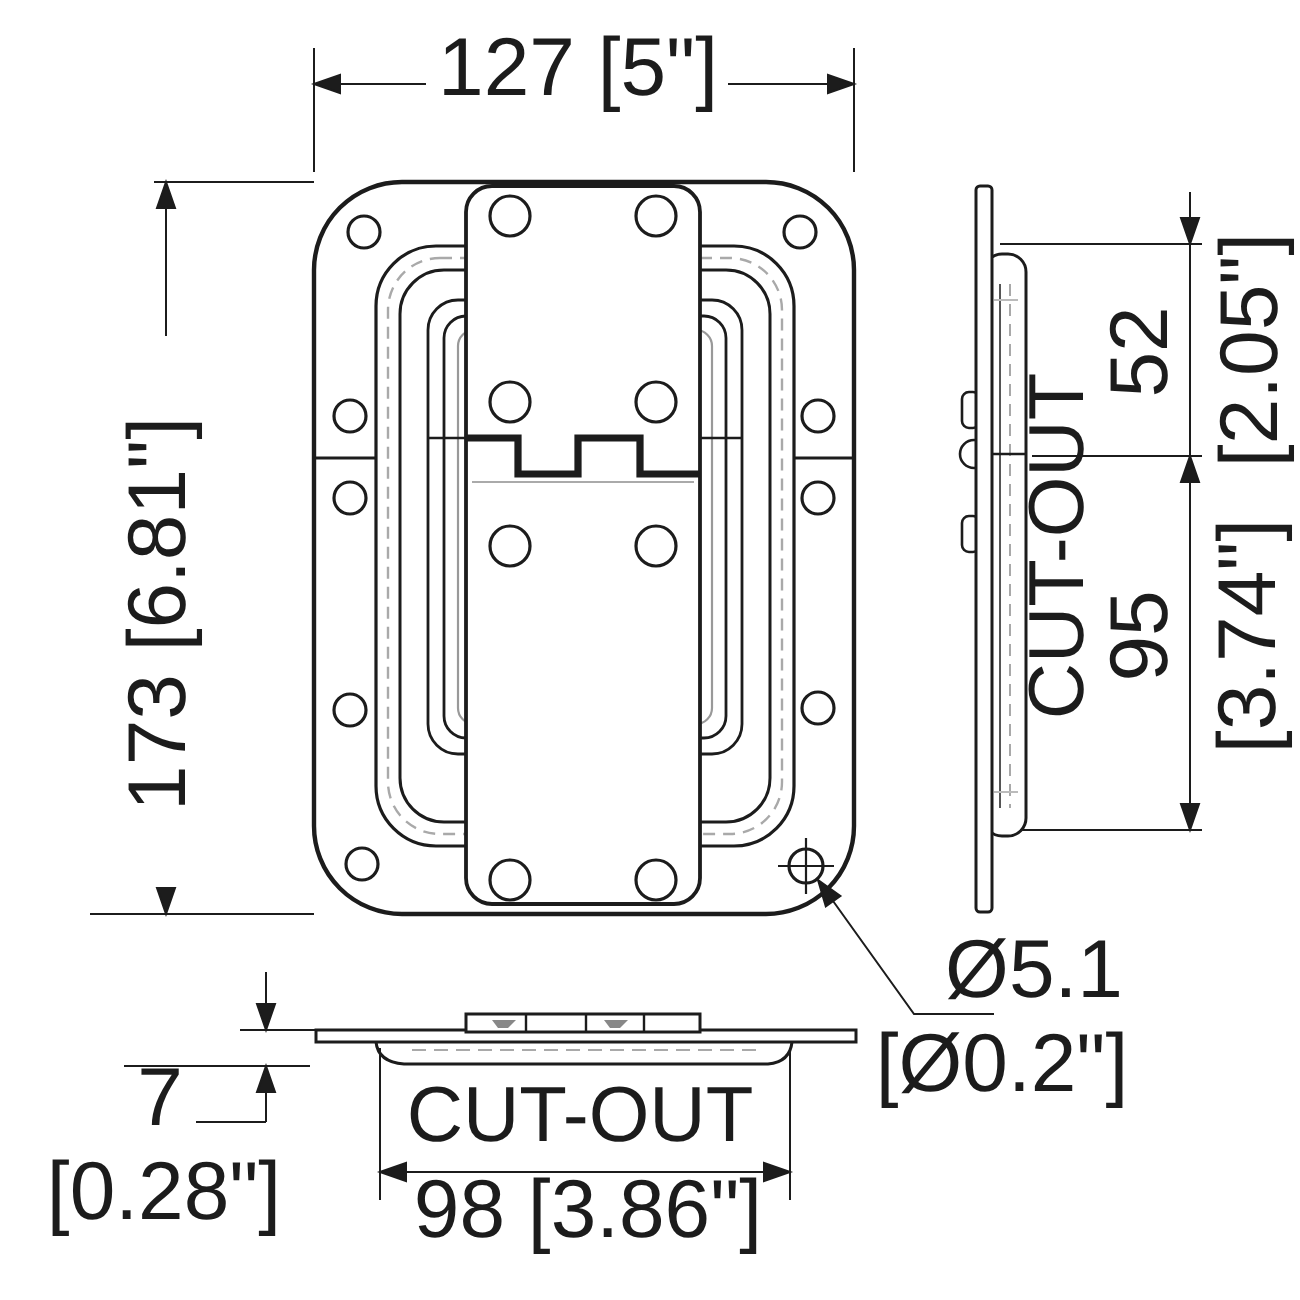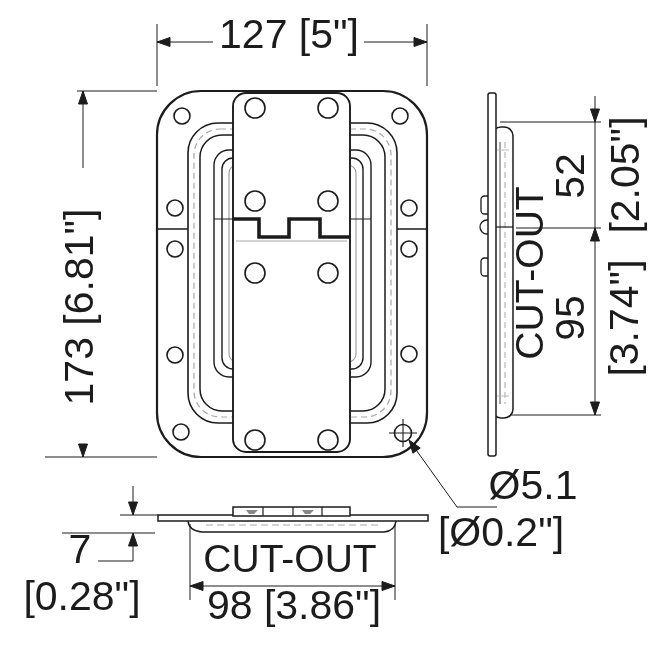--- a/index.html
+++ b/index.html
@@ -108,21 +108,21 @@
 
 <div class="dim-text" style="left:289px;top:34px;">127 [5"]</div>
 <div class="dim-text rot" style="left:79px;top:307px;">173 [6.81"]</div>
 
 <div class="dim-text rot cutout" style="left:529px;top:273px;">CUT-OUT</div>
 <div class="dim-text rot" style="left:570px;top:176px;">52</div>
 <div class="dim-text rot" style="left:625px;top:175px;">[2.05"]</div>
 <div class="dim-text rot" style="left:570px;top:318px;">95</div>
 <div class="dim-text rot" style="left:624px;top:318px;">[3.74"]</div>
 
-<div class="dim-text" style="left:517px;top:485px;margin-left:16px;">Ø5.1</div>
+<div class="dim-text" style="left:517px;top:485px;">Ø5.1</div>
 <div class="dim-text" style="left:501px;top:532px;">[Ø0.2"]</div>
 
 <div class="dim-text cutout" style="left:290px;top:558px;">CUT-OUT</div>
 <div class="dim-text" style="left:294px;top:605px;">98 [3.86"]</div>
 
 <div class="dim-text small7" style="left:80px;top:549px;">7</div>
 <div class="dim-text" style="left:82px;top:596px;">[0.28"]</div>
 
 </div>
 

